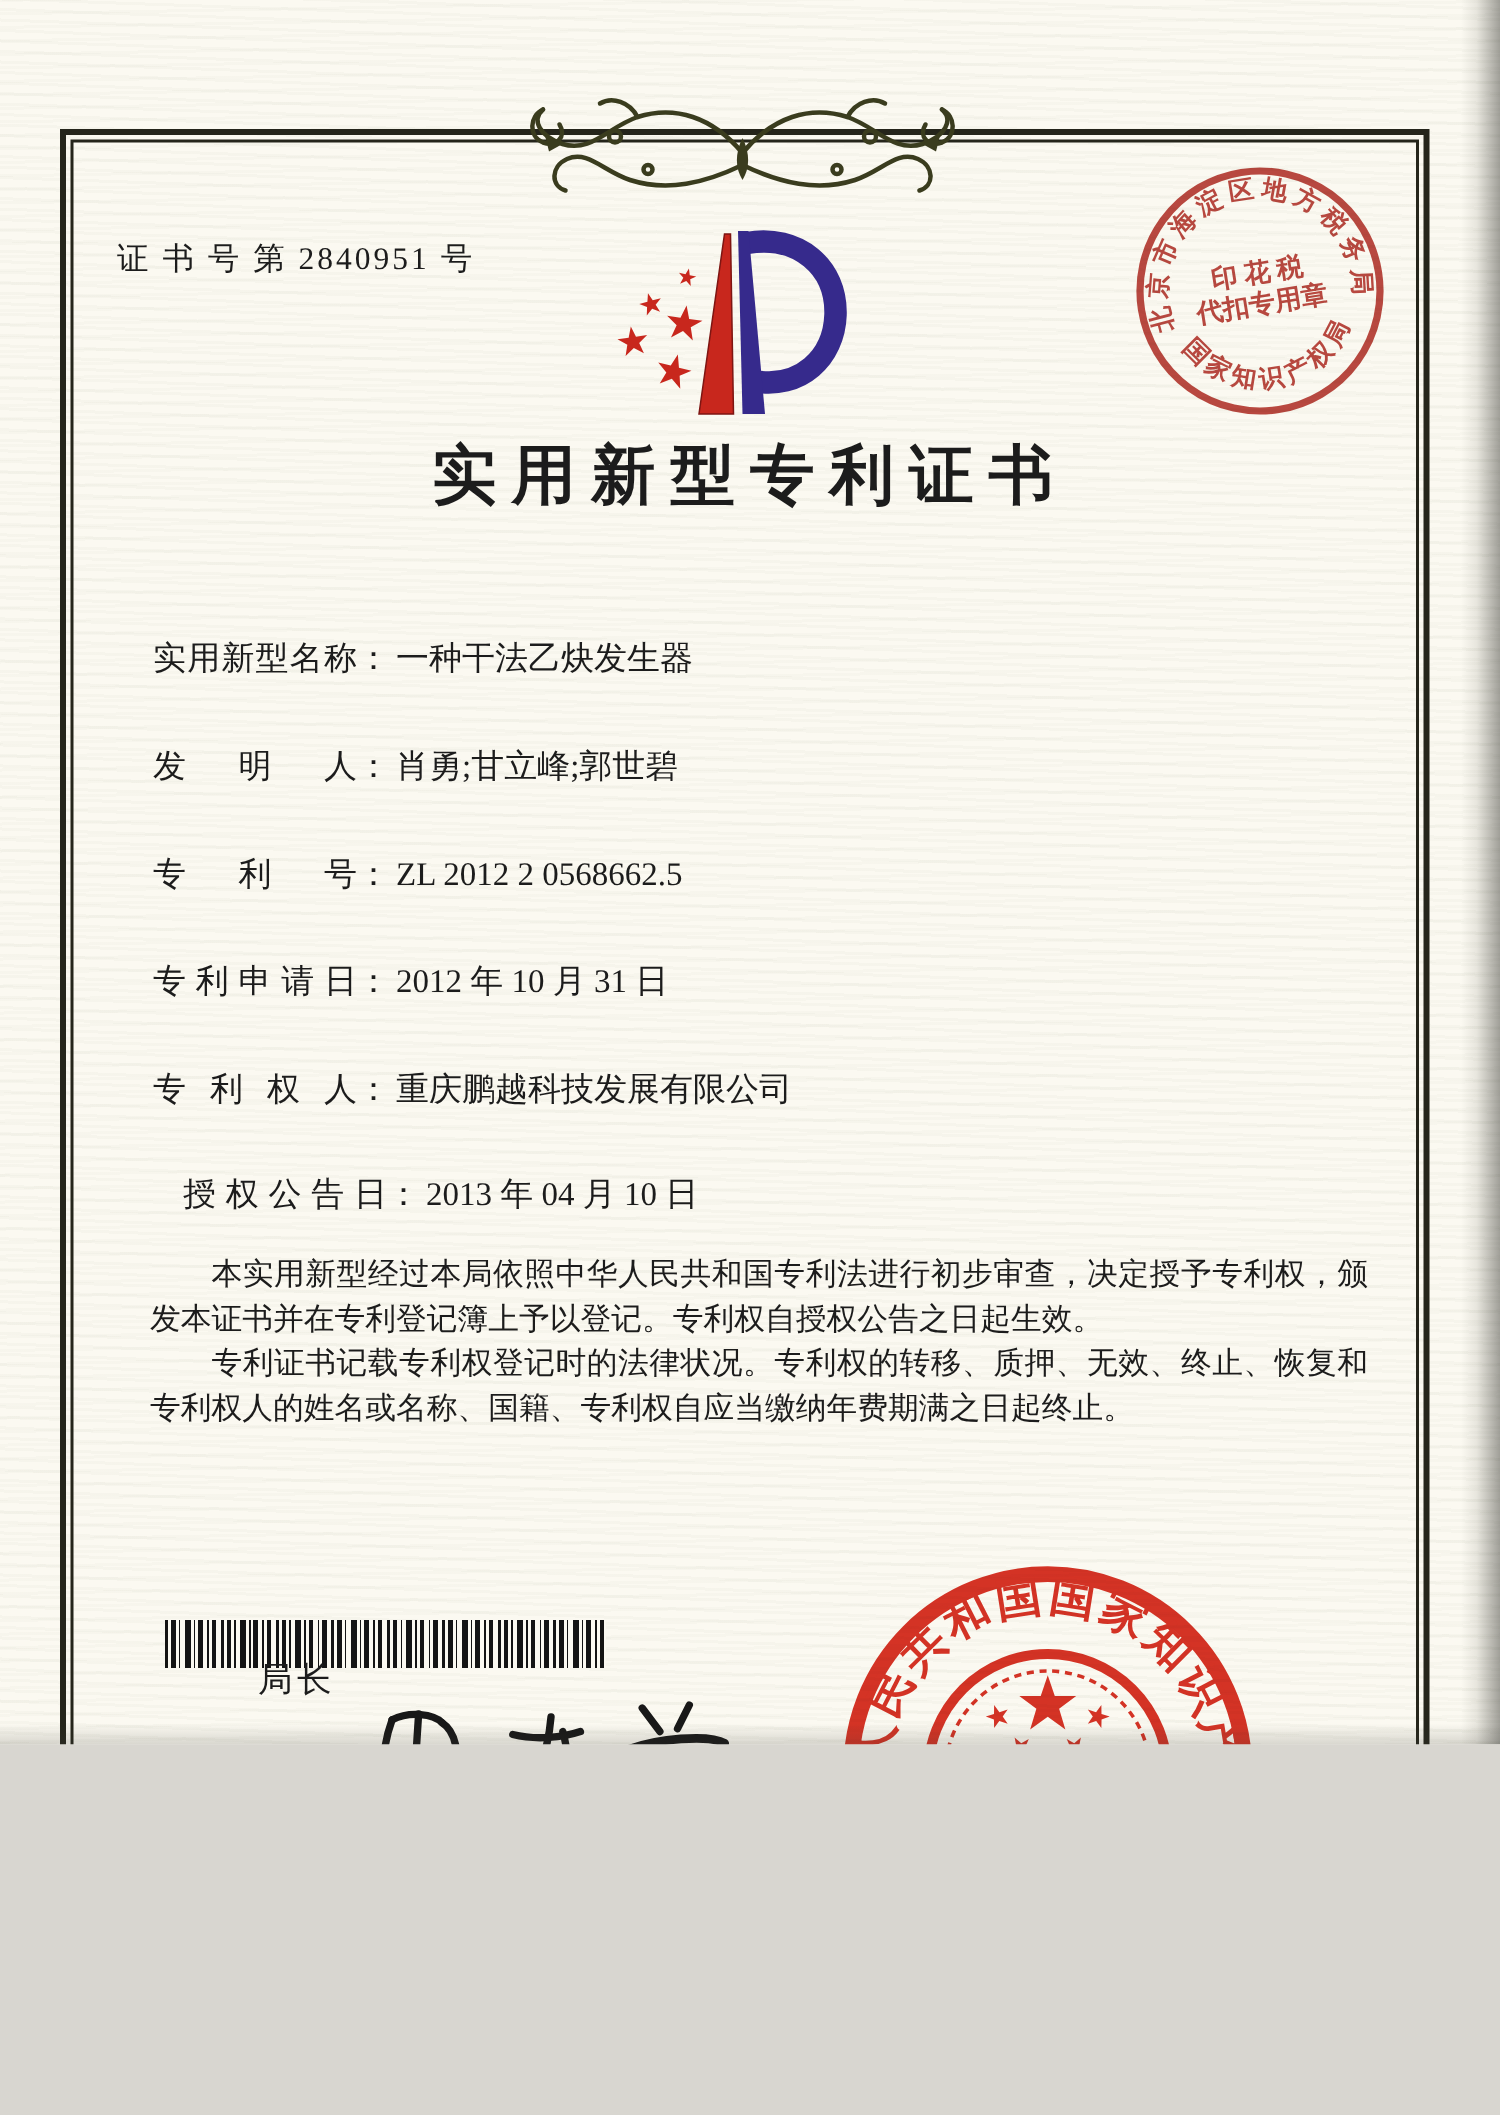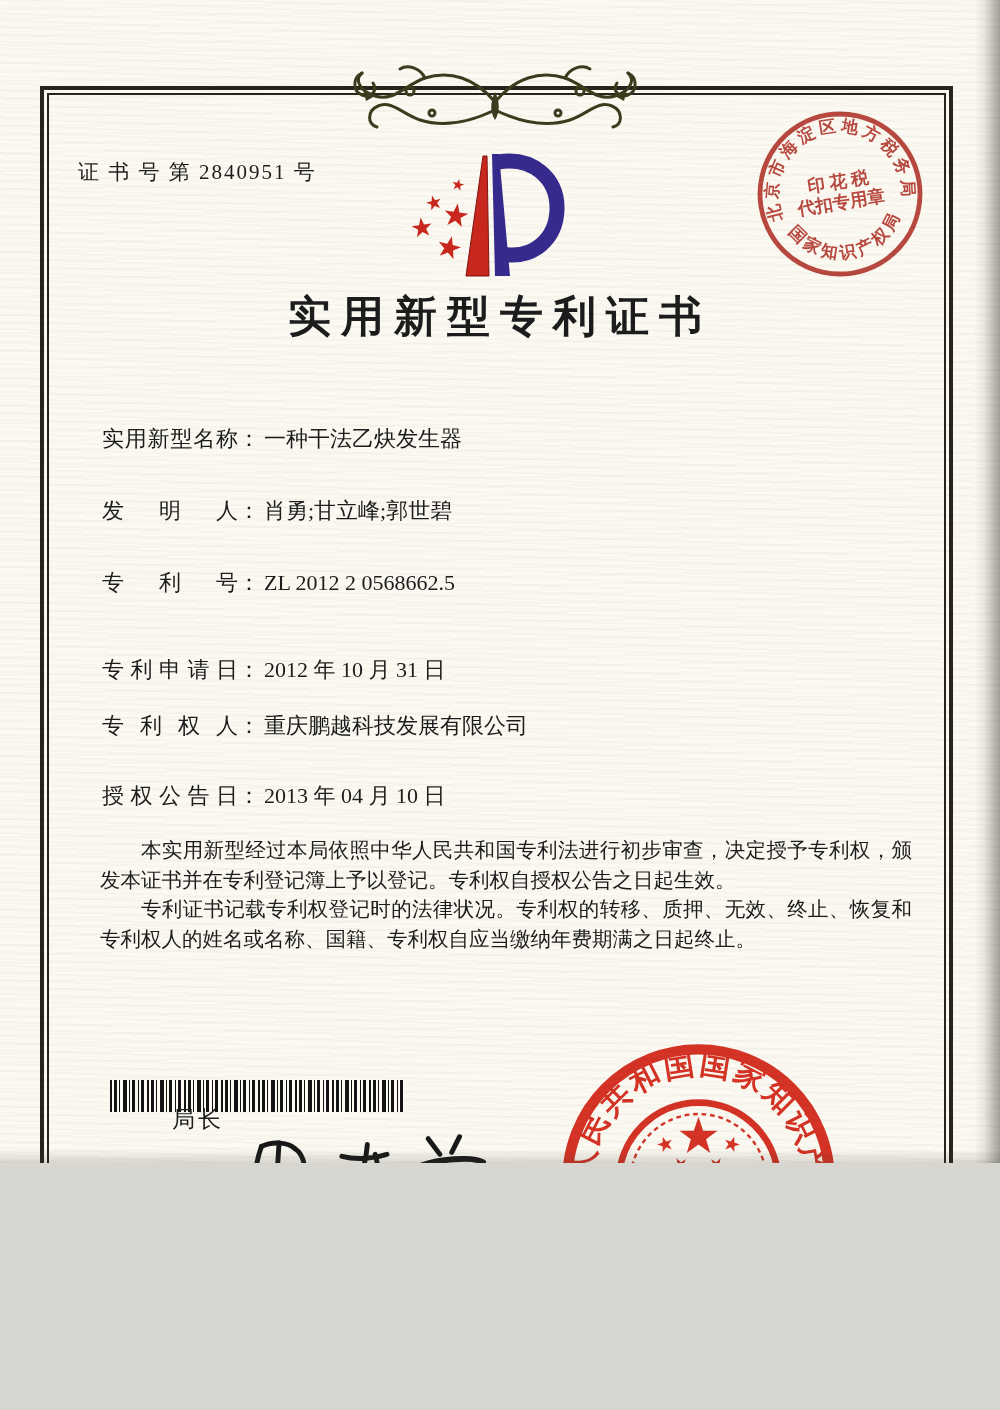--- a/index.html
+++ b/index.html
@@ -132,27 +132,27 @@
 
   <div class="frow" style="top:496px;">
     <span class="flabel">发明人</span><span class="fcolon">：</span><span>肖勇;甘立峰;郭世碧</span>
   </div>
   <div class="frow" style="top:424px;">
     <span class="flabel">实用新型名称</span><span class="fcolon">：</span><span>一种干法乙炔发生器</span>
   </div>
   <div class="frow" style="top:568px;">
     <span class="flabel">专利号</span><span class="fcolon">：</span><span>ZL 2012 2 0568662.5</span>
   </div>
-  <div class="frow" style="top:639px;margin-top:16px;">
+  <div class="frow" style="top:639px;">
     <span class="flabel">专利申请日</span><span class="fcolon">：</span><span>2012 年 10 月 31 日</span>
   </div>
   <div class="frow" style="top:711px;">
     <span class="flabel">专利权人</span><span class="fcolon">：</span><span>重庆鹏越科技发展有限公司</span>
   </div>
-  <div class="frow" style="top:781px;">
+  <div class="frow" style="top:781px;margin-left:20px;">
     <span class="flabel">授权公告日</span><span class="fcolon">：</span><span>2013 年 04 月 10 日</span>
   </div>
 
   <div class="paras">
     <p>本实用新型经过本局依照中华人民共和国专利法进行初步审查，决定授予专利权，颁发本证书并在专利登记簿上予以登记。专利权自授权公告之日起生效。</p>
     <p>专利证书记载专利权登记时的法律状况。专利权的转移、质押、无效、终止、恢复和专利权人的姓名或名称、国籍、专利权自应当缴纳年费期满之日起终止。</p>
   </div>
 
   <div class="barcode"></div>
 

